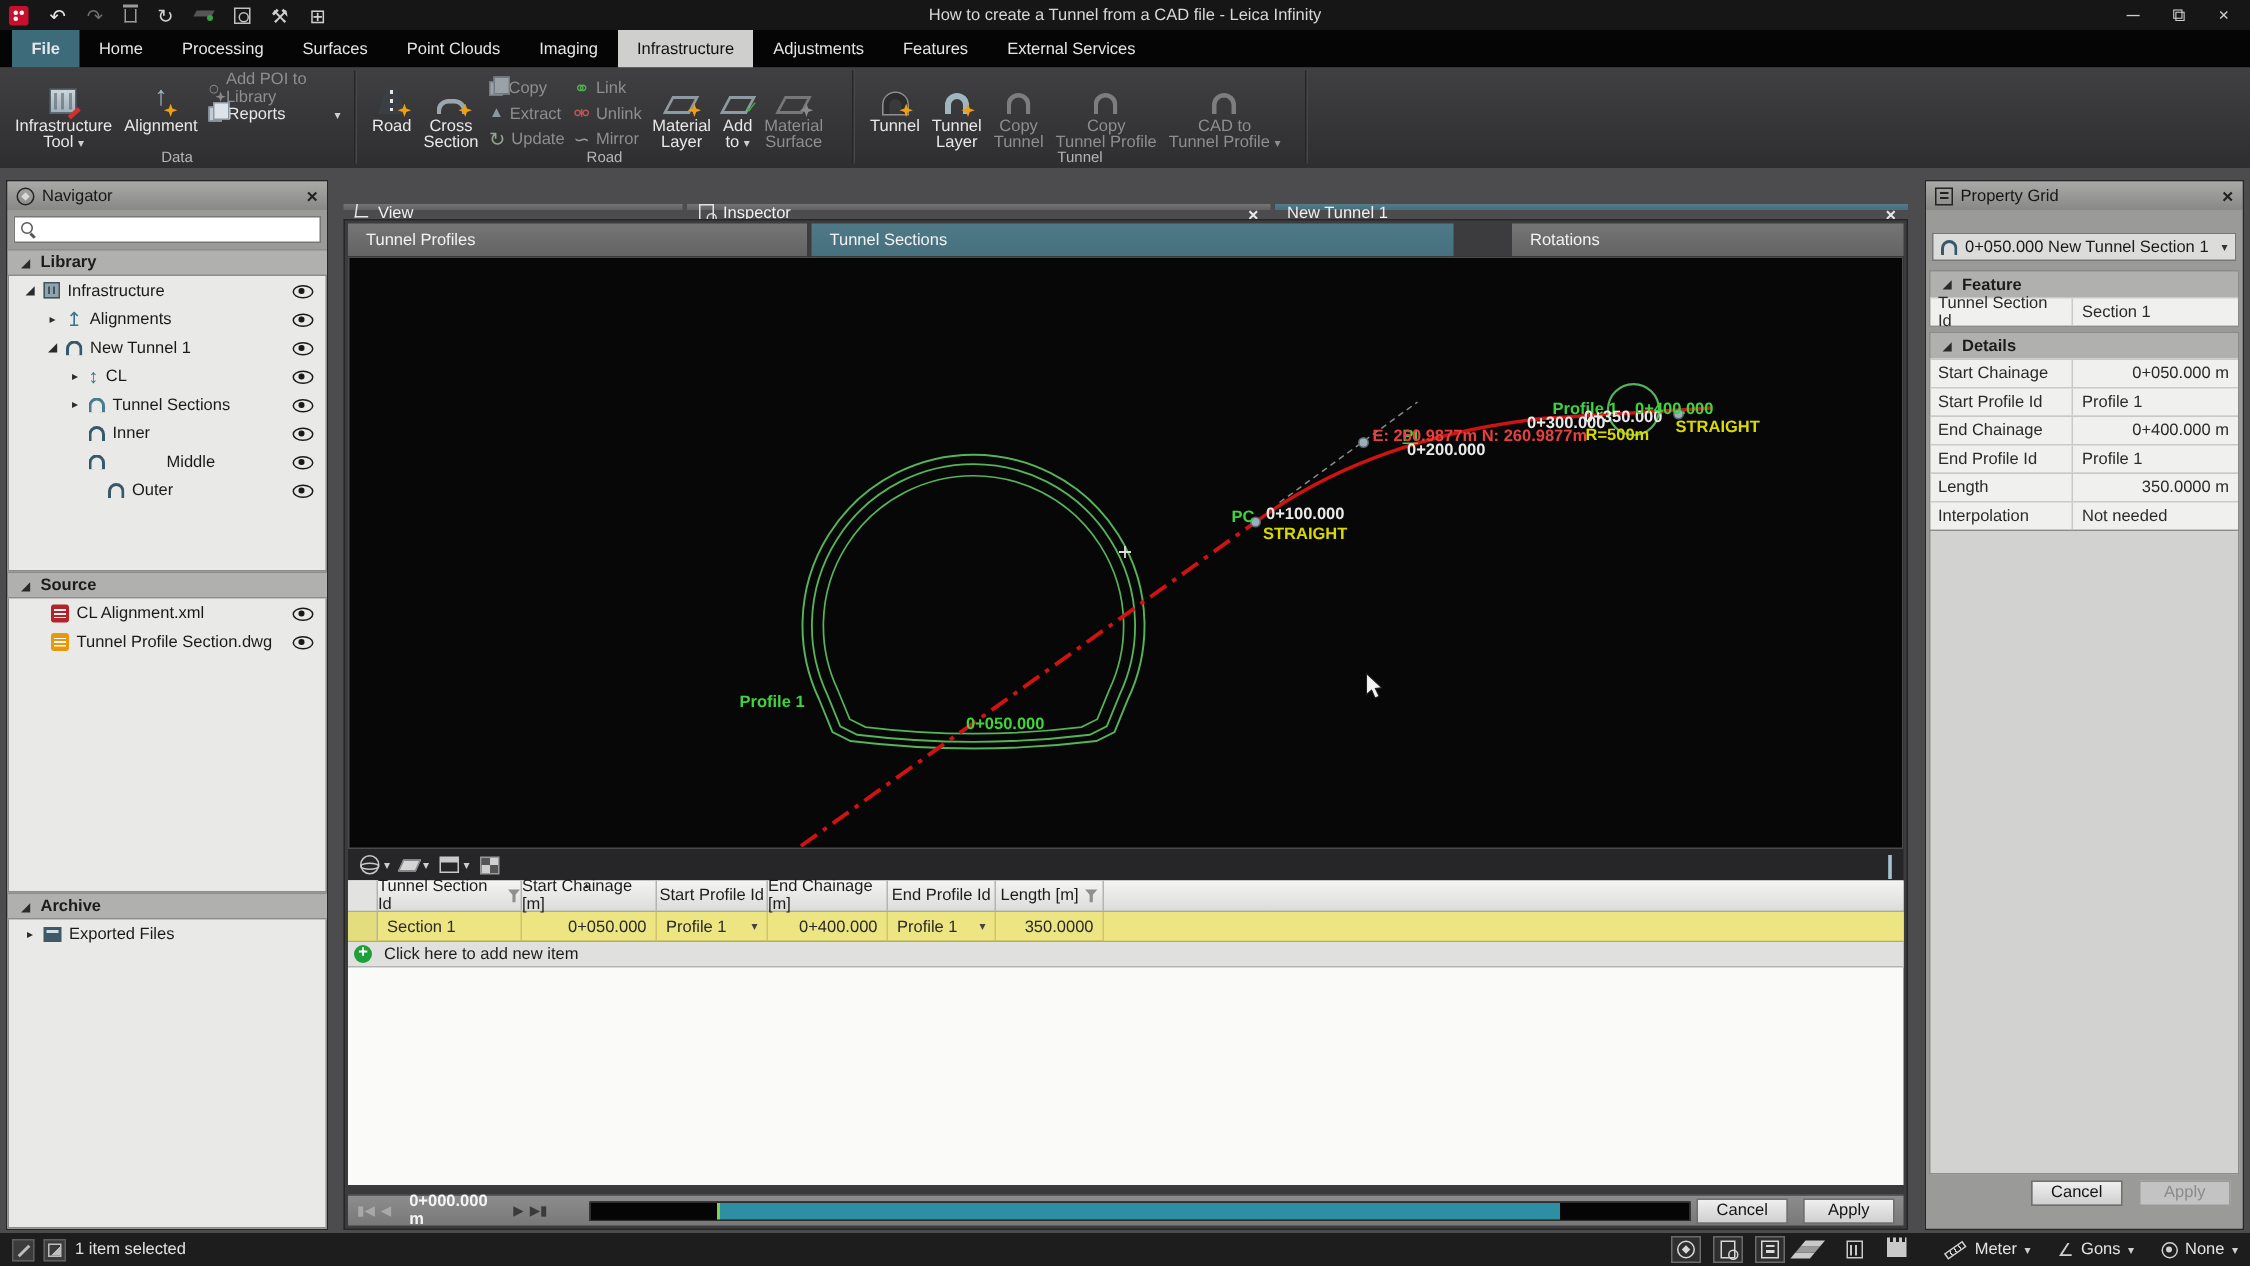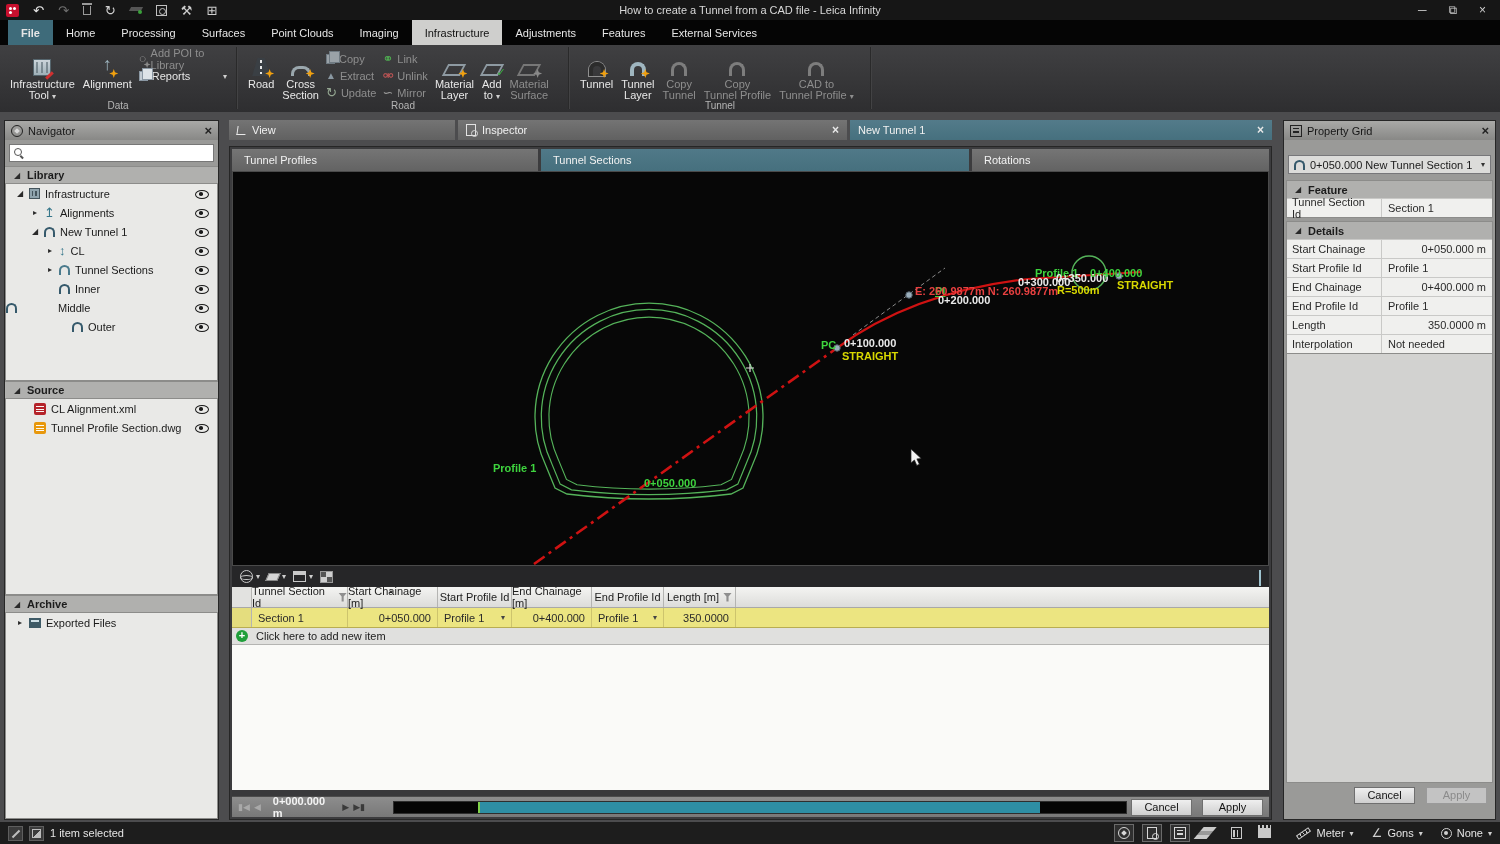--- a/index.html
+++ b/index.html
@@ -59,21 +59,21 @@
 .glyph { font-size:13px; line-height:14px; }
 .caret { font-size:8px; color:#cfcfcf; }
 .caret.dk { color:#444; }
 
 
 .main { position:absolute; top:112px; left:0; right:0; bottom:22px; background:#4c4c4e; }
 .panel { position:absolute; top:8px; bottom:2px; border:1px solid #262626; background:#9a9a98; display:flex; flex-direction:column; }
 .phead { height:19px; background:linear-gradient(#a9a9a7,#888886); display:flex; align-items:center; gap:5px; padding:0 6px; color:#161616; flex:0 0 auto; }
 .phead .x { margin-left:auto; font-weight:bold; font-size:13px; color:#222; }
 .doc-tabs { position:absolute; top:8px; height:20px; display:flex; gap:3px; }
-.dtab { background:linear-gradient(#747474,#616161); color:#f0f0f0; display:flex; align-items:center; gap:6px; padding:0 8px; }
+.dtab { background:linear-gradient(#747474,#616161); color:#f0f0f0; display:flex; align-items:flex-start; gap:6px; padding:0 8px;margin-top:16px; }
 .dtab.teal { background:linear-gradient(#537b8a,#46707e); }
 .dtab .x { margin-left:auto; font-weight:bold; font-size:12px; color:#e8e8e8; }
 
 
 #nav { left:4px; width:215px; }
 .searchrow { padding:4px; background:#9a9a98; flex:0 0 auto; }
 .searchbox { height:18px; background:#fff; border:1px solid #777; display:flex; align-items:center; padding:0 4px; }
 .mag { width:10px; height:10px; position:relative; }
 .mag::before { content:''; position:absolute; left:0; top:0; width:6px; height:6px; border:1.4px solid #555; border-radius:50%; }
 .mag::after { content:''; position:absolute; left:6.5px; top:6.5px; width:4px; height:1.6px; background:#555; transform:rotate(45deg); transform-origin:0 0; }
@@ -409,21 +409,21 @@
           <span class="exp">▸</span>
           <span class="mini-arch" style="border-color:#4a7a8c;"></span>
           <span>Tunnel Sections</span>
           <span class="eye"></span>
         </div>
         <div class="trow" style="padding-left:53px;">
           <span class="mini-arch"></span>
           <span>Inner</span>
           <span class="eye"></span>
         </div>
-        <div class="trow" style="gap:41px;">
+        <div class="trow" style="padding-left:53px;gap:41px;">
           <span class="mini-arch"></span>
           <span>Middle</span>
           <span class="eye"></span>
         </div>
         <div class="trow" style="padding-left:66px;">
           <span class="mini-arch"></span>
           <span>Outer</span>
           <span class="eye"></span>
         </div>
       </div>
@@ -474,21 +474,21 @@
 
     <div class="panel" id="center" style="top:34px;">
       <div class="inner">
         <div class="subtabs">
           <div class="stab" style="width:306px;">
               <span>Tunnel Profiles</span>
             </div>
           <div class="stab active" style="width:428px;">
               <span>Tunnel Sections</span>
             </div>
-          <div class="stab" style="flex:1;">
+          <div class="stab" style="flex:1;margin-left:36px;">
               <span>Rotations</span>
             </div>
         </div>
 
         <div class="canvas">
           <svg width="1037" height="393" viewBox="0 0 1037 393">
 
             <g stroke="#55b35a" fill="none" stroke-width="1.3">
               <path d="M 313 294 L 322 316 L 334 322 Q 416 332 498 322 L 510 316 L 519 294 A 114 114 0 1 0 313 294 Z"></path>
               <path transform="translate(416,246) scale(0.945) translate(-416,-246)" d="M 313 294 L 322 316 L 334 322 Q 416 332 498 322 L 510 316 L 519 294 A 114 114 0 1 0 313 294 Z"></path>

